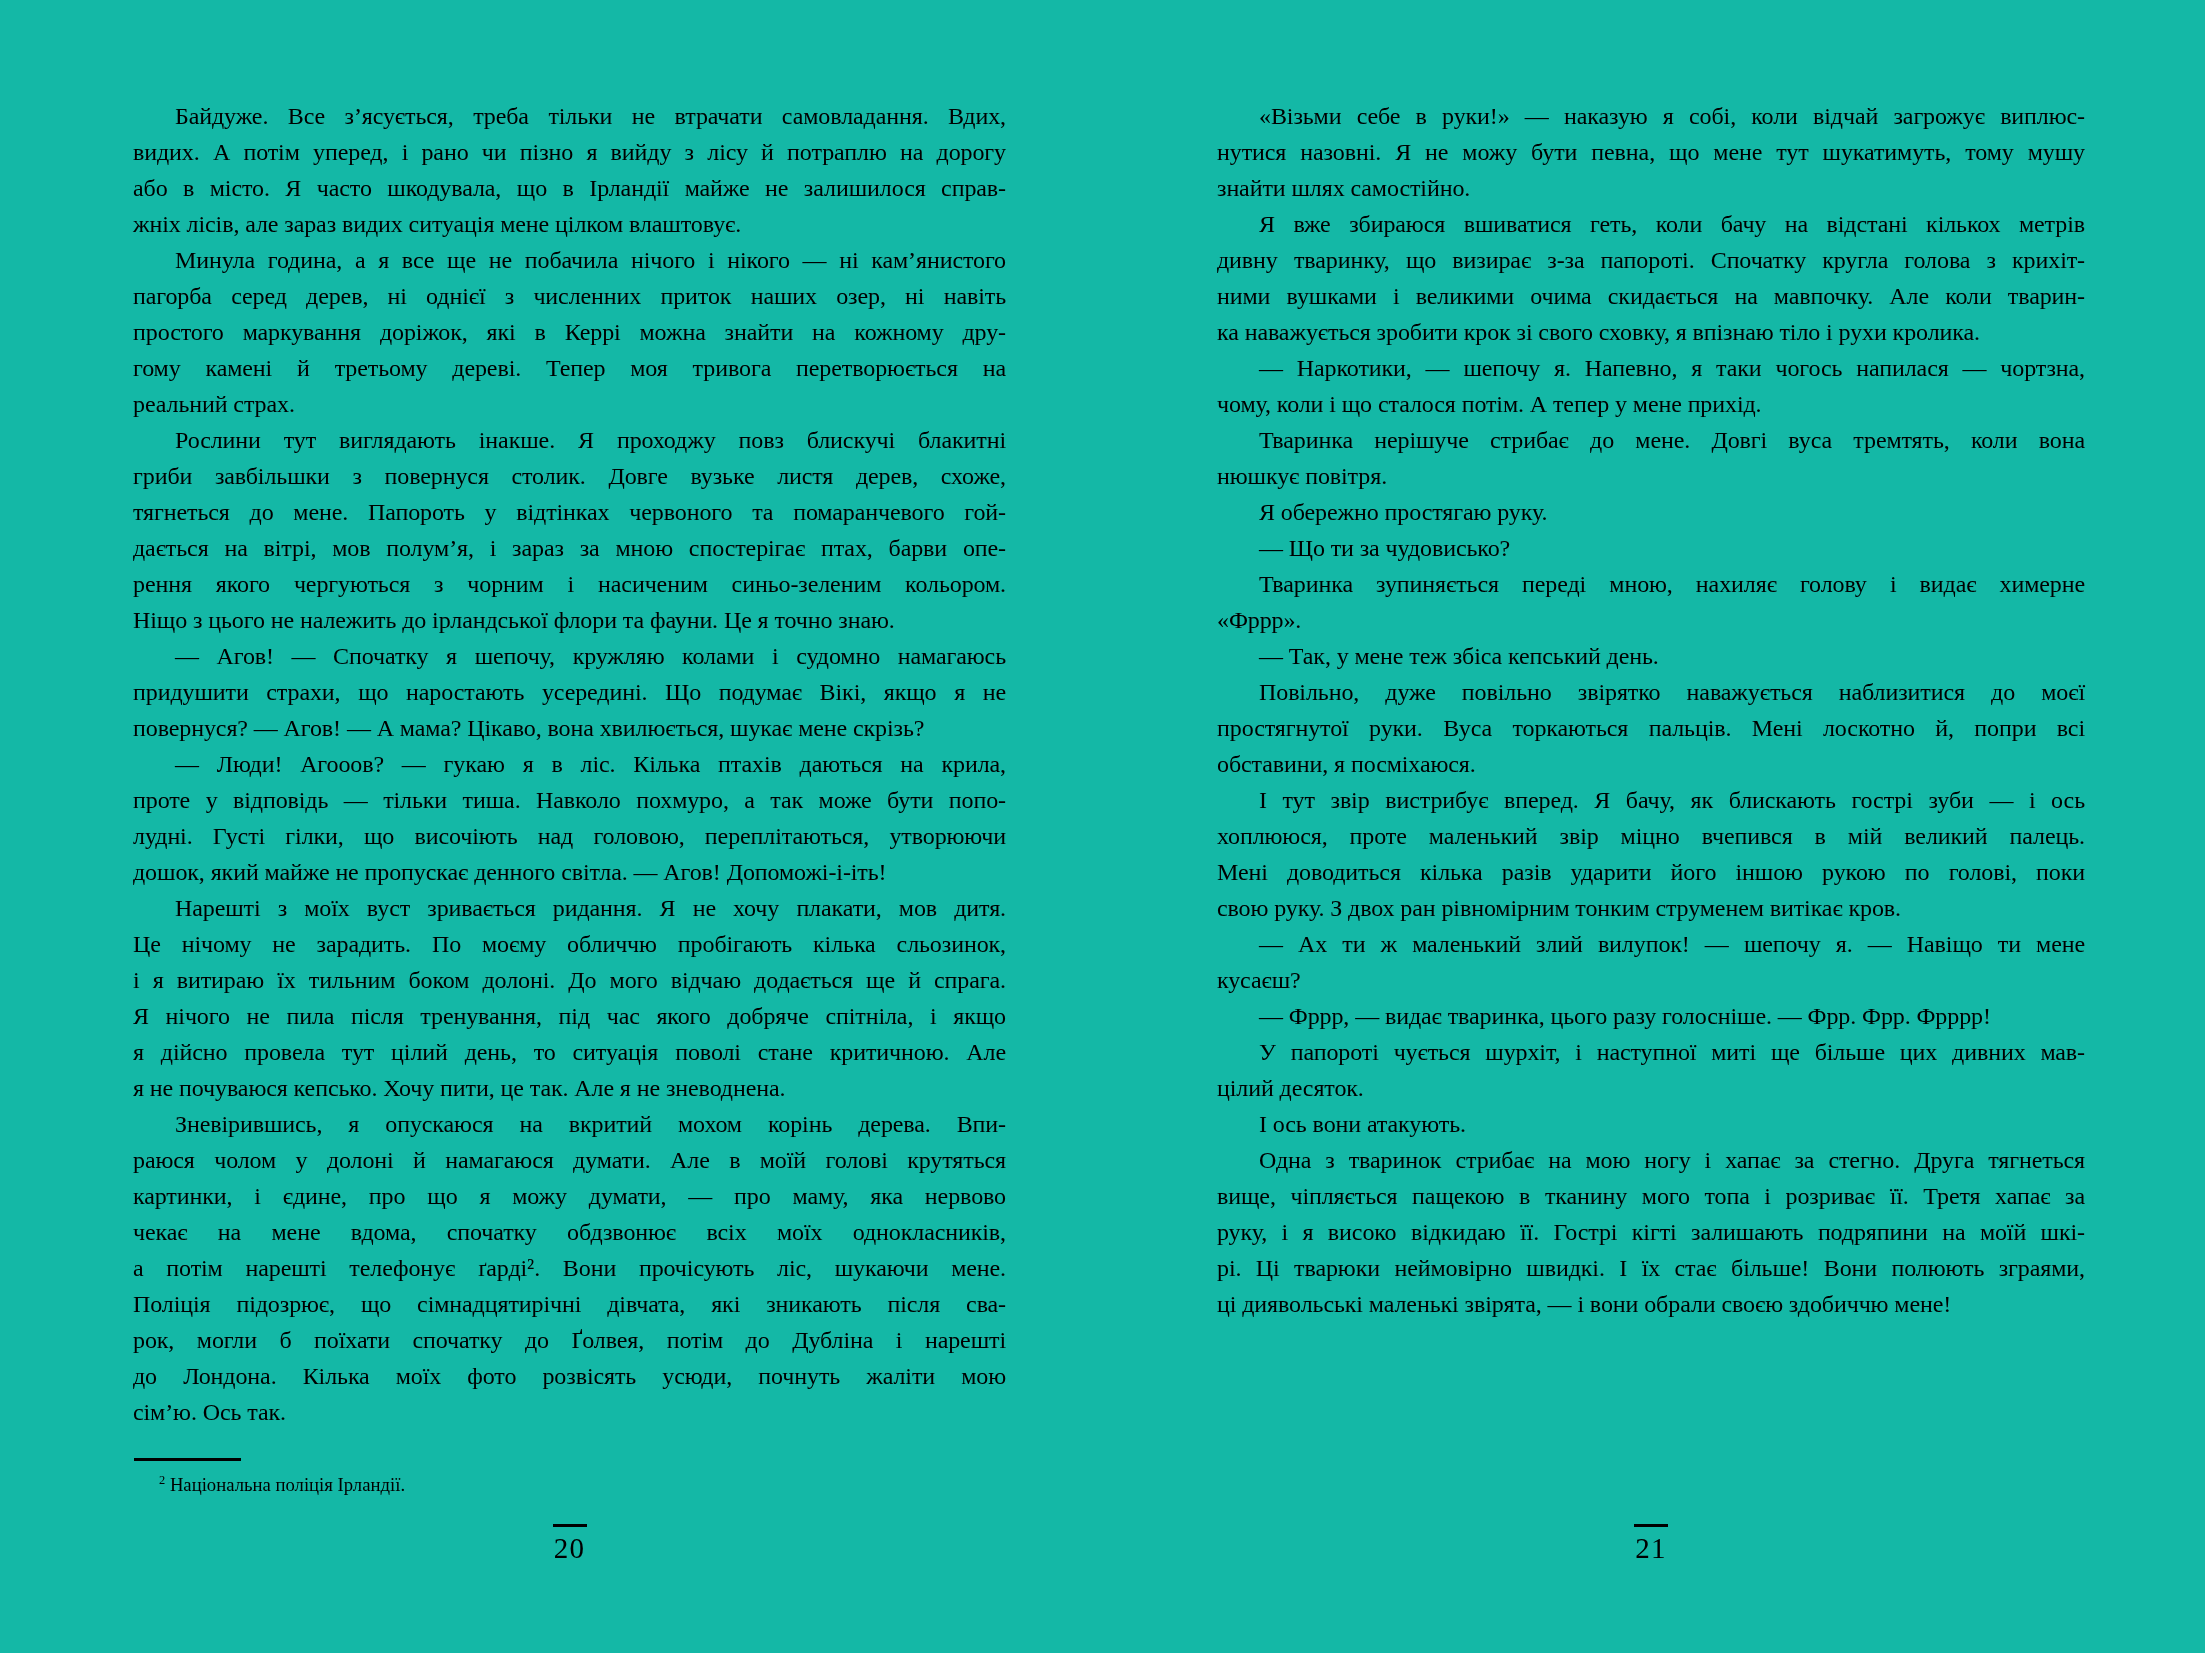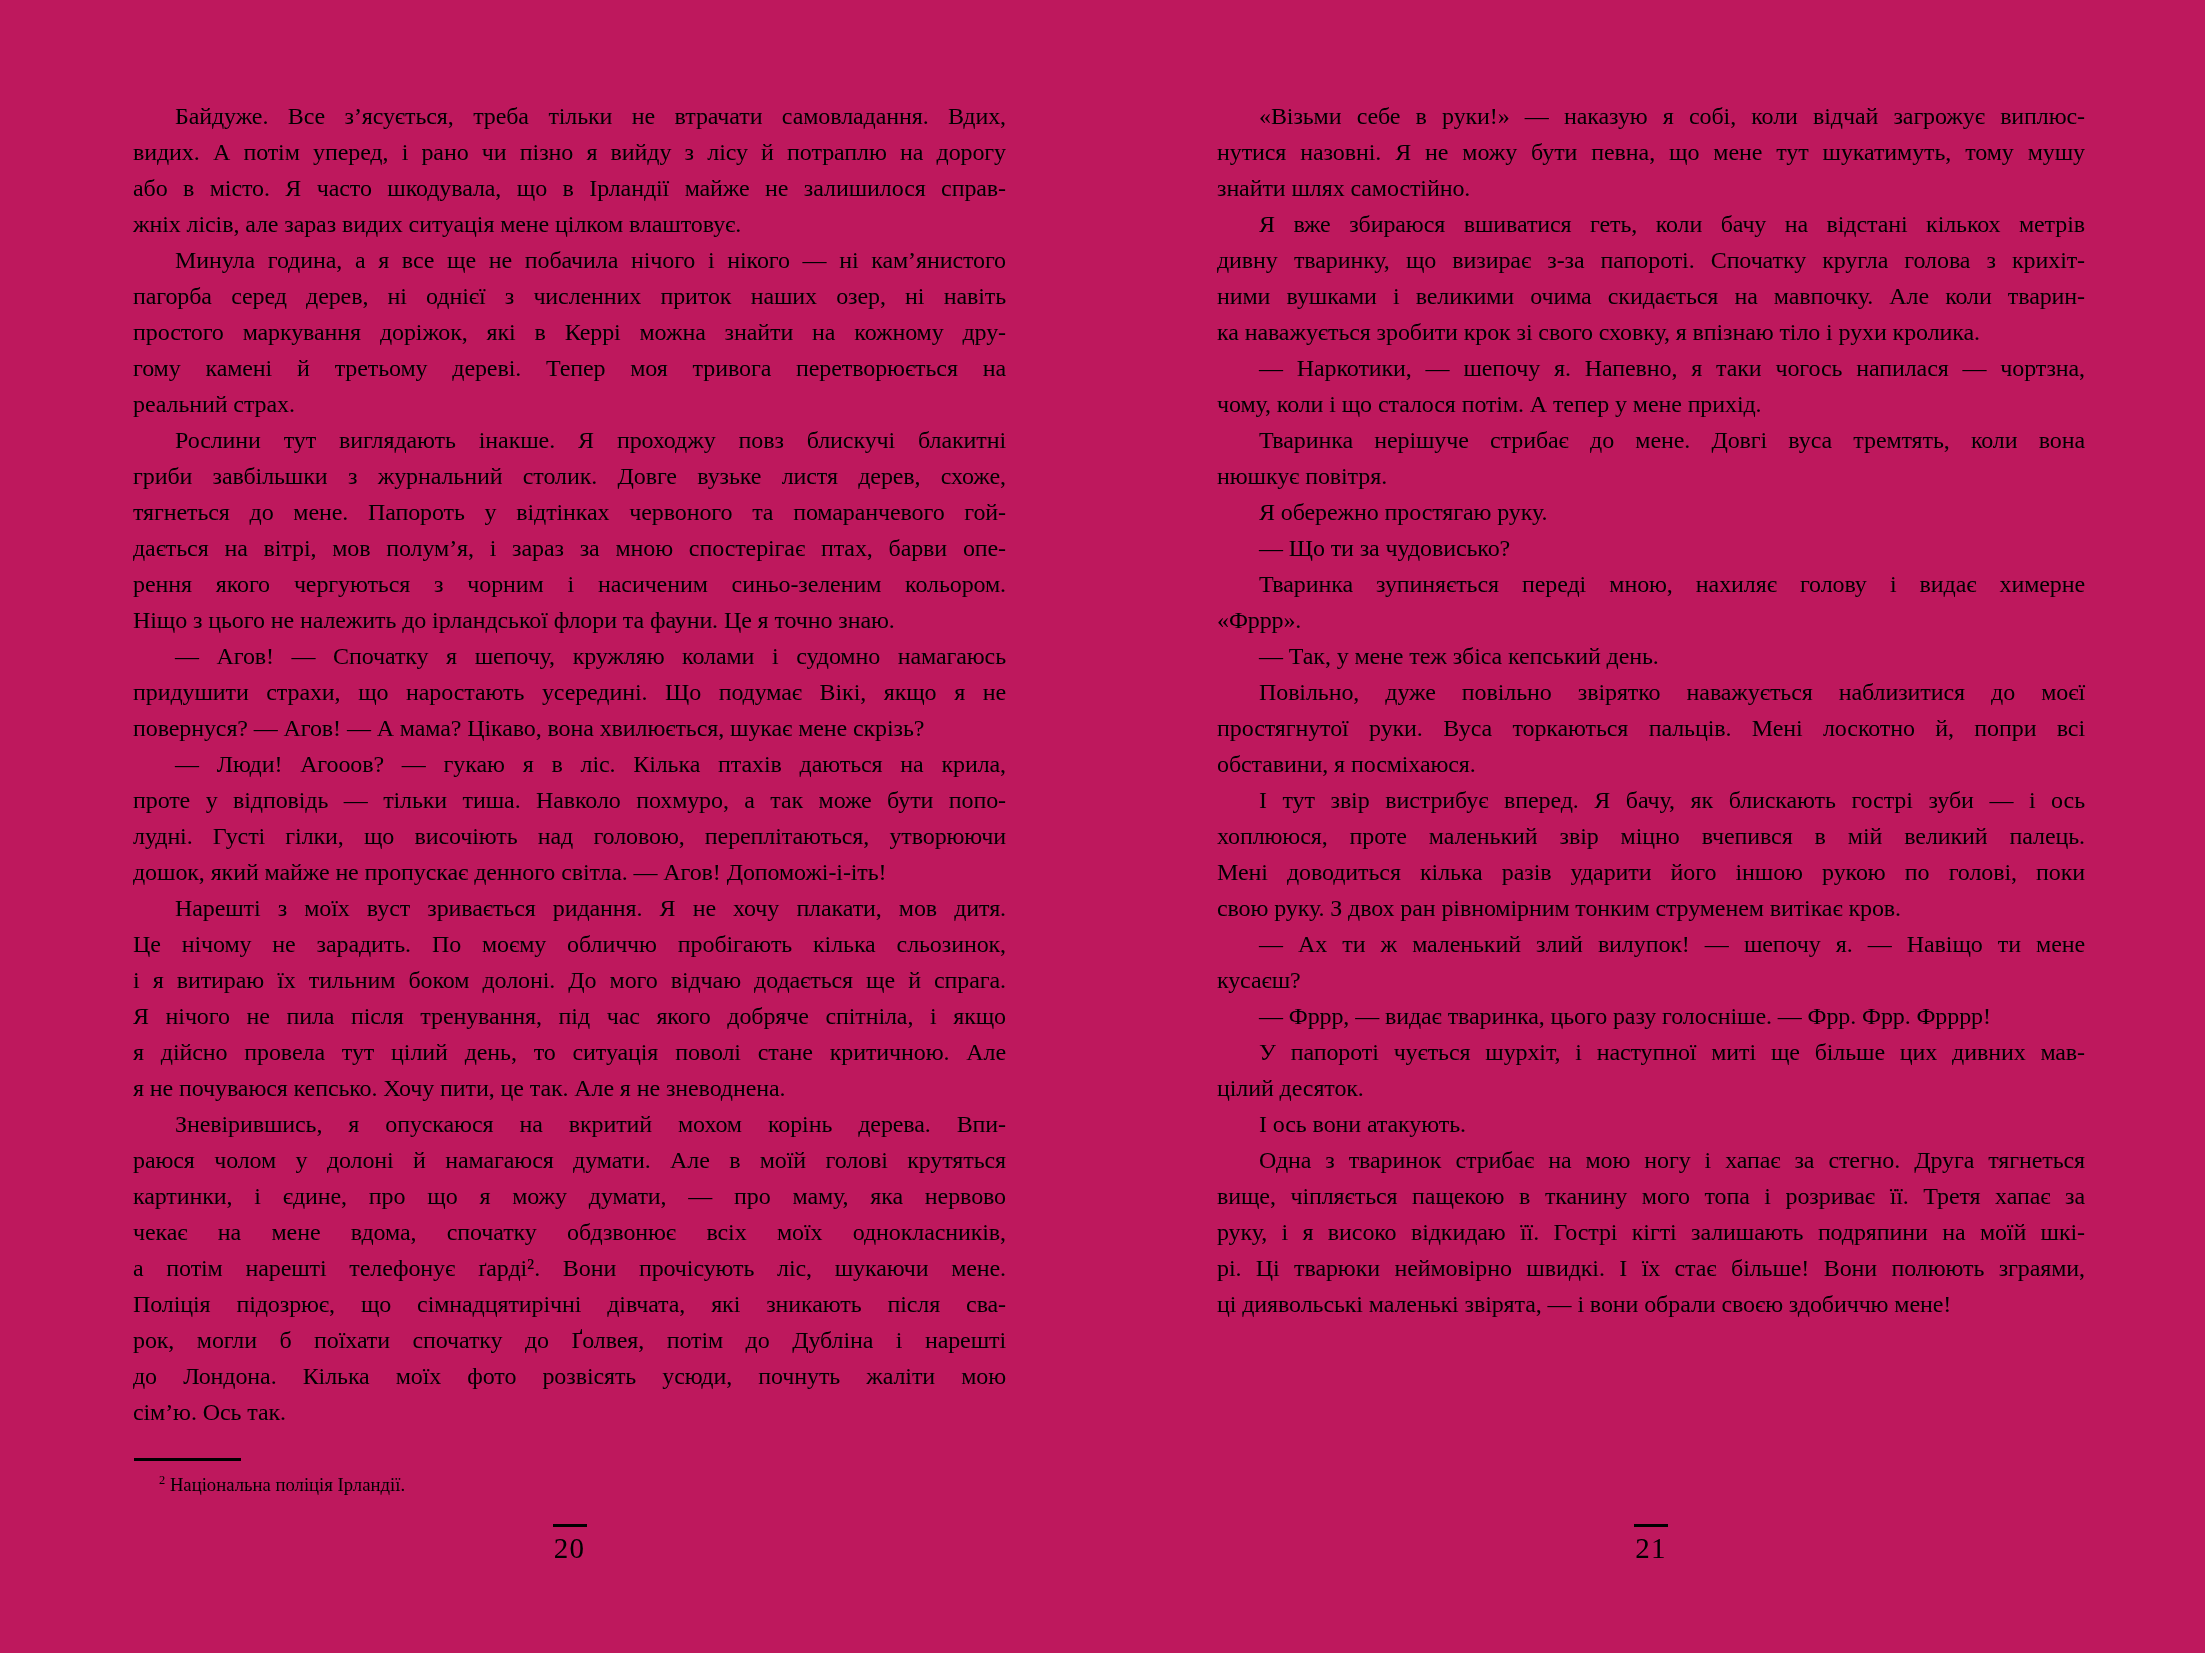--- a/index.html
+++ b/index.html
@@ -5,21 +5,21 @@
   html, body { margin: 0; padding: 0; }
   body {
     width: 2205px; height: 1654px;
     background: #ffffff;
     font-family: "Liberation Serif", serif;
     color: #000;
   }
   .sheet {
     position: relative;
     width: 2205px; height: 1654px;
-    background: #be185d;
+    background: #14b8a6;
     overflow: hidden;
   }
   .page { position: absolute; top: 0; bottom: 0; }
   .page--left  { left: 133px;  width: 873px; }
   .page--right { left: 1217px; width: 868px; }
 
   .textcol {
     position: absolute; top: 98px; left: 0; right: 0;
     font-size: 24px;
     line-height: 36px;
@@ -64,21 +64,21 @@
         </div>
         <div class="para">
           <div class="line indent">Минула година, а я все ще не побачила нічого і нікого — ні кам’янистого</div>
           <div class="line">пагорба серед дерев, ні однієї з численних приток наших озер, ні навіть</div>
           <div class="line">простого маркування доріжок, які в Керрі можна знайти на кожному дру-</div>
           <div class="line">гому камені й третьому дереві. Тепер моя тривога перетворюється на</div>
           <div class="line noj">реальний страх.</div>
         </div>
         <div class="para">
           <div class="line indent">Рослини тут виглядають інакше. Я проходжу повз блискучі блакитні</div>
-          <div class="line">гриби завбільшки з журнальний столик. Довге вузьке листя дерев, схоже,</div>
+          <div class="line">гриби завбільшки з повернуся столик. Довге вузьке листя дерев, схоже,</div>
           <div class="line">тягнеться до мене. Папороть у відтінках червоного та помаранчевого гой-</div>
           <div class="line">дається на вітрі, мов полум’я, і зараз за мною спостерігає птах, барви опе-</div>
           <div class="line">рення якого чергуються з чорним і насиченим синьо-зеленим кольором.</div>
           <div class="line noj">Ніщо з цього не належить до ірландської флори та фауни. Це я точно знаю.</div>
         </div>
         <div class="para">
           <div class="line indent">— Агов! — Спочатку я шепочу, кружляю колами і судомно намагаюсь</div>
           <div class="line">придушити страхи, що наростають усередині. Що подумає Вікі, якщо я не</div>
           <div class="line noj">повернуся? — Агов! — А мама? Цікаво, вона хвилюється, шукає мене скрізь?</div>
         </div>

